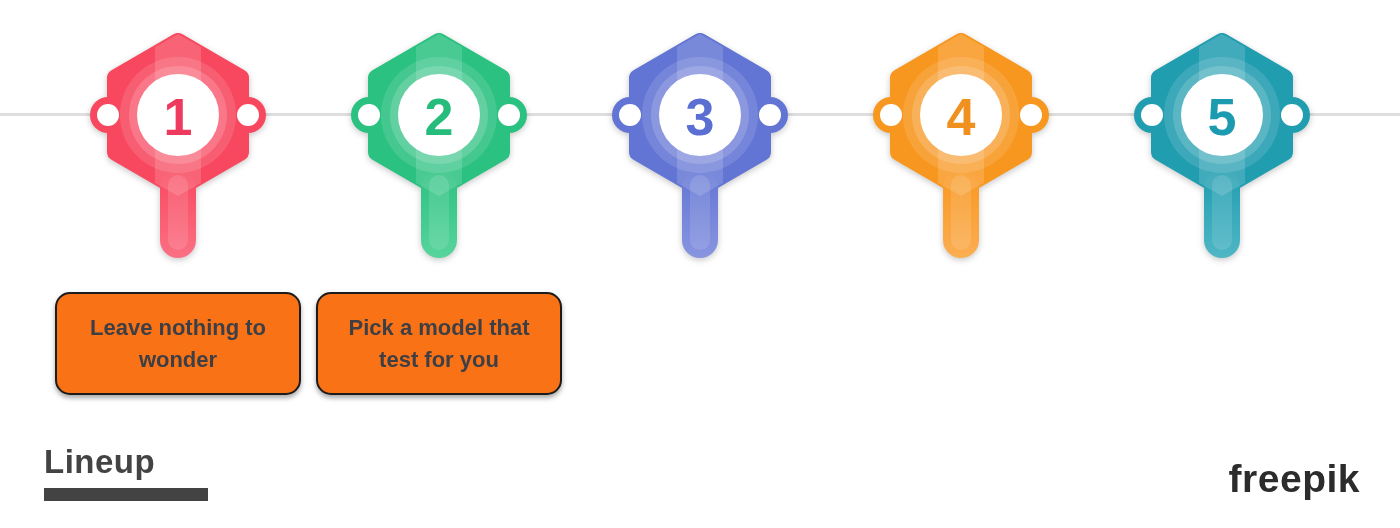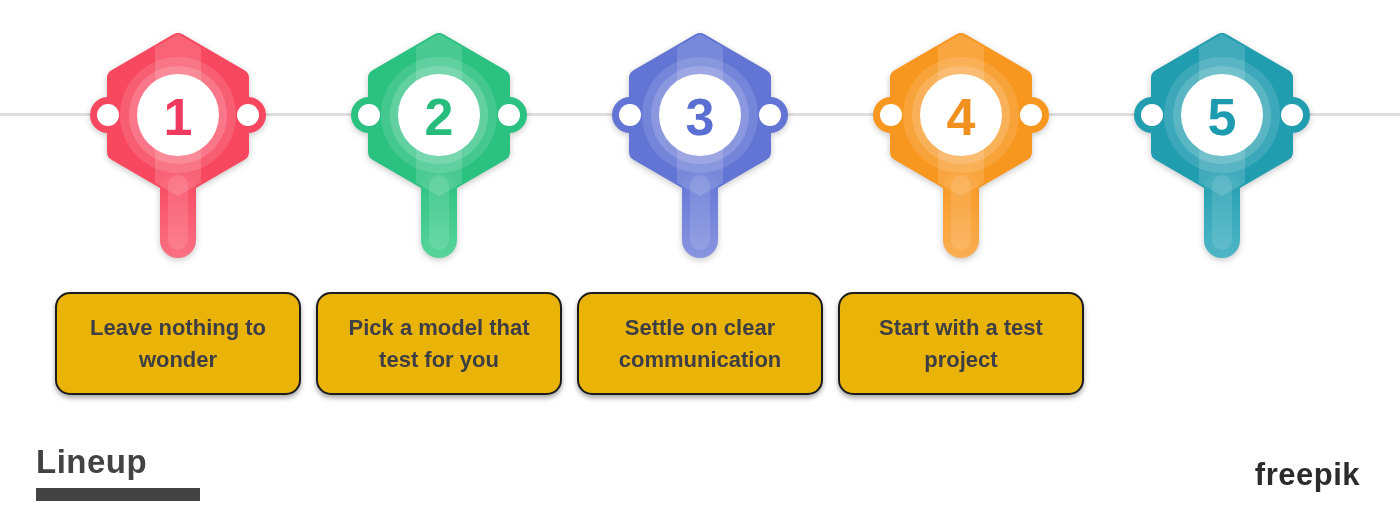--- a/index.html
+++ b/index.html
@@ -29,38 +29,38 @@
   .ring-outer{fill:#ffffff;opacity:0.12;}
   .ring-inner{fill:#ffffff;opacity:0.16;}
   .disc{fill:#ffffff;}
   .dot{fill:#ffffff;}
   .num{
     font-family:"Liberation Sans", sans-serif;font-weight:bold;font-size:52px;
     text-anchor:middle;dominant-baseline:central;
   }
   .card{
     box-sizing:border-box;margin-top:12px;width:246px;height:103px;
-    background:#eab308;border:2px solid #1c1c1c;border-radius:15px;
+    background:#f97316;border:2px solid #1c1c1c;border-radius:15px;
     box-shadow:0 3px 5px rgba(0,0,0,0.35);
     display:flex;align-items:center;justify-content:center;
     padding:4px 16px;text-align:center;
   }
   .card-label{
     font-size:22px;font-weight:600;line-height:1.42;color:#3e3e45;
   }
-  .brand-left{position:absolute;left:36px;top:443px;z-index:2;}
+  .brand-left{position:absolute;left:44px;top:443px;z-index:2;}
   .brand-left .word{
     font-size:33px;font-weight:bold;color:#434343;letter-spacing:0.5px;display:block;
   }
   .brand-left .underline{
     width:164px;height:13px;background:#434343;margin-top:7px;
   }
   .brand-right{
     position:absolute;right:40px;top:457px;z-index:2;
-    font-size:31px;font-weight:bold;color:#2c2c2c;letter-spacing:0.5px;
+    font-size:39px;font-weight:bold;color:#2c2c2c;letter-spacing:0.5px;
   }
 </style>
 </head>
 <body>
 
 <div class="canvas">
   <div class="timeline-line" style="background: rgb(222, 222, 222);"></div>
   <div class="steps-row">
   <div class="step">
     <svg class="marker" viewBox="0 0 220 260" xmlns="http://www.w3.org/2000/svg" style="color: rgb(248, 72, 95);">
@@ -128,23 +128,20 @@
       <rect class="stem" x="92" y="150" width="36" height="88" rx="18" fill="url(#stem-g2)"></rect>
       <rect class="stem-stripe" x="100" y="155" width="20" height="75" rx="10"></rect>
       <path class="stripe" d="M87,27 L110,14 L133,27 L133,163 L110,176 L87,163 Z"></path>
       <circle class="ring-outer" cx="110" cy="95" r="58"></circle>
       <circle class="ring-inner" cx="110" cy="95" r="49"></circle>
       <circle class="disc" cx="110" cy="95" r="41"></circle>
       <circle class="dot" cx="40" cy="95" r="11"></circle>
       <circle class="dot" cx="180" cy="95" r="11"></circle>
       <text class="num" x="110" y="97" fill="#5a6fd1">3</text>
     </svg>
-    <div class="card">
-      <span class="card-label">Settle on clear communication</span>
-    </div>
   </div>
 
   <div class="step">
     <svg class="marker" viewBox="0 0 220 260" xmlns="http://www.w3.org/2000/svg" style="color: rgb(248, 151, 31);">
       <defs>
             <linearGradient id="stem-g3" x1="0" y1="0" x2="0" y2="1">
               <stop offset="0" stop-color="#f8971f"></stop>
               <stop offset="1" stop-color="#fbae53"></stop>
             </linearGradient>
           </defs>
@@ -154,23 +151,20 @@
       <rect class="stem" x="92" y="150" width="36" height="88" rx="18" fill="url(#stem-g3)"></rect>
       <rect class="stem-stripe" x="100" y="155" width="20" height="75" rx="10"></rect>
       <path class="stripe" d="M87,27 L110,14 L133,27 L133,163 L110,176 L87,163 Z"></path>
       <circle class="ring-outer" cx="110" cy="95" r="58"></circle>
       <circle class="ring-inner" cx="110" cy="95" r="49"></circle>
       <circle class="disc" cx="110" cy="95" r="41"></circle>
       <circle class="dot" cx="40" cy="95" r="11"></circle>
       <circle class="dot" cx="180" cy="95" r="11"></circle>
       <text class="num" x="110" y="97" fill="#f0911f">4</text>
     </svg>
-    <div class="card">
-      <span class="card-label">Start with a test project</span>
-    </div>
   </div>
 
   <div class="step">
     <svg class="marker" viewBox="0 0 220 260" xmlns="http://www.w3.org/2000/svg" style="color: rgb(33, 157, 176);">
       <defs>
             <linearGradient id="stem-g4" x1="0" y1="0" x2="0" y2="1">
               <stop offset="0" stop-color="#219db0"></stop>
               <stop offset="1" stop-color="#4fb6c5"></stop>
             </linearGradient>
           </defs>

